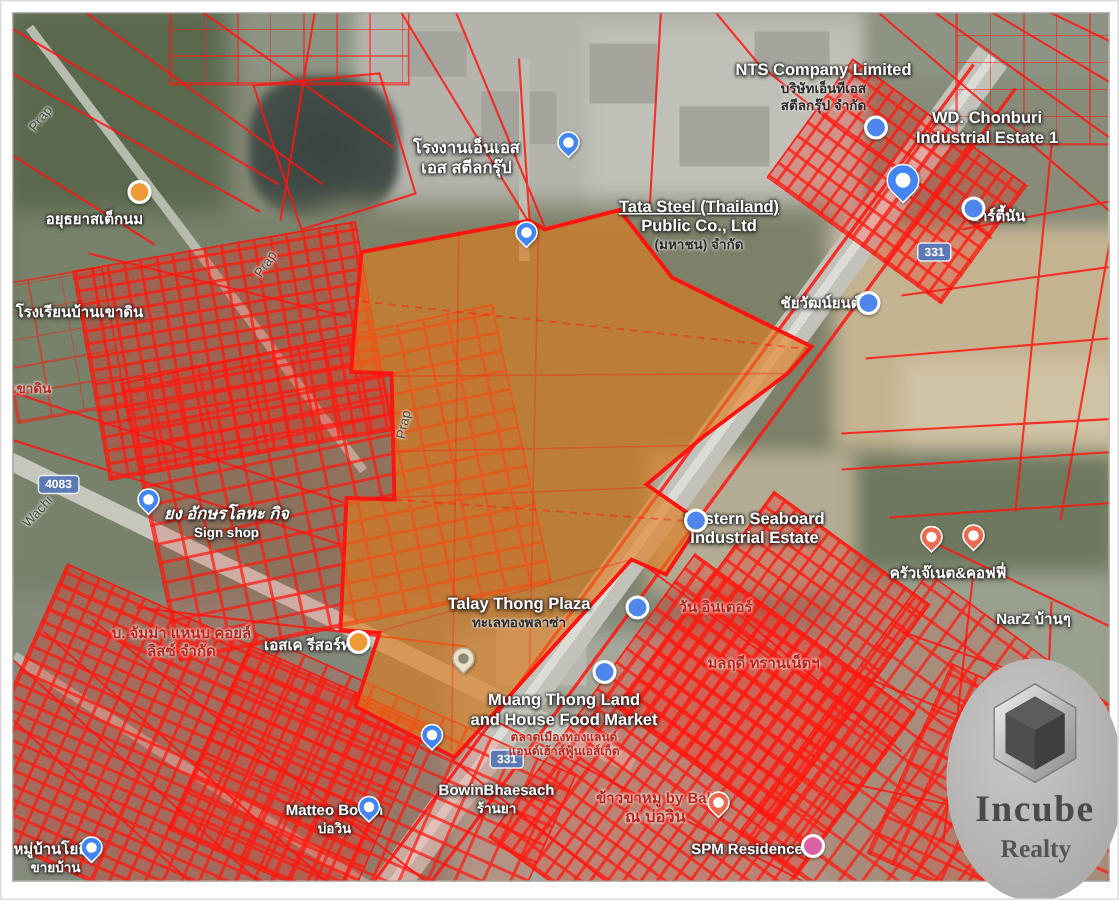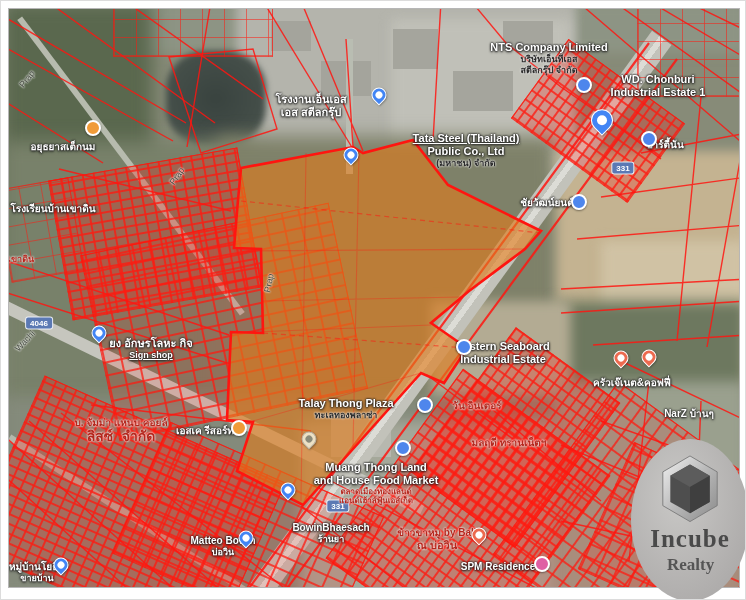--- a/index.html
+++ b/index.html
@@ -118,21 +118,21 @@
         <polygon class="plot" points="240,167 352,146 362,152 412,139 447,184 540,230 524,248 468,290 430,322 466,347 443,382 420,372 352,448 302,504 236,470 252,421 226,419 230,331 262,332 260,248 233,247 237,199" fill="#e07b1a"></polygon>
         <path class="plf" d="M305,152L300,500M358,150L352,448M233,250L524,248M228,332L430,324M252,420L420,372M262,300L460,296"></path>
         <path class="pld" d="M262,332L466,347M240,200L540,232"></path>
       </svg>
 
       <div id="aux-layer">
           <div class="rl" style="left: 26px; top: 78px; transform: translate(-50%, -50%) rotate(-52deg);">Prap</div>
           <div class="rl" style="left: 176px; top: 175px; transform: translate(-50%, -50%) rotate(-55deg);">Prap</div>
           <div class="rl" style="left: 268px; top: 282px; transform: translate(-50%, -50%) rotate(-78deg);">Prap</div>
           <div class="rl" style="left: 24px; top: 340px; transform: translate(-50%, -50%) rotate(-47deg);">Wachi</div>
-          <div class="shield" style="left: 38px; top: 322px;">4046</div>
+          <div class="shield" style="left: 38px; top: 322px;">4083</div>
           <div class="shield" style="left: 622px; top: 167px;">331</div>
           <div class="shield" style="left: 337px; top: 505px;">331</div>
         </div>
       <div id="lbl-layer">
           <div class="poi" style="left: 548px; top: 40px;">
             <div class="ln c-w" style="font-size: 11px;">NTS Company Limited</div>
             <div class="ln c-d" style="font-size: 9px;">บริษัทเอ็นทีเอส</div>
             <div class="ln c-d" style="font-size: 9px;">สตีลกรุ๊ป จำกัด</div>
           </div>
           <div class="poi" style="left: 310px; top: 92px;">
@@ -157,26 +157,26 @@
           <div class="poi" style="left: 62px; top: 140px;">
             <div class="ln c-w" style="font-size: 10px;">อยุธยาสเต็กนม</div>
           </div>
           <div class="poi" style="left: 52px; top: 202px;">
             <div class="ln c-w" style="font-size: 10px;">โรงเรียนบ้านเขาดิน</div>
           </div>
           <div class="poi" style="left: 20px; top: 253px;">
             <div class="ln c-r" style="font-size: 9px;">เขาดิน</div>
           </div>
           <div class="poi" style="left: 150px; top: 336px;">
-            <div class="ln c-w" style="font-size: 11px;">ยง อักษรโลหะ กิจ</div>
-            <div class="ln c-w" style="font-size: 9px; text-decoration: underline;">Sign shop</div>
+            <div class="ln c-w" style="font-size: 11px; font-style: italic;">ยง อักษรโลหะ กิจ</div>
+            <div class="ln c-w" style="font-size: 9px;">Sign shop</div>
           </div>
           <div class="poi" style="left: 120px; top: 416px;">
             <div class="ln c-r" style="font-size: 10px;">บ. จัมม่า แหนบ คอยล์</div>
-            <div class="ln c-r" style="font-size: 14px; font-family: Liberation Mono, monospace;">ลิสซ์ จำกัด</div>
+            <div class="ln c-r" style="font-size: 10px;">ลิสซ์ จำกัด</div>
           </div>
           <div class="poi" style="left: 204px; top: 424px;">
             <div class="ln c-w" style="font-size: 10px;">เอสเค รีสอร์ท</div>
           </div>
           <div class="poi" style="left: 345px; top: 396px;">
             <div class="ln c-w" style="font-size: 11px;">Talay Thong Plaza</div>
             <div class="ln c-d" style="font-size: 9px;">ทะเลทองพลาซ่า</div>
           </div>
           <div class="poi" style="left: 502px; top: 339px;">
             <div class="ln c-w" style="font-size: 11px;">Eastern Seaboard</div>

